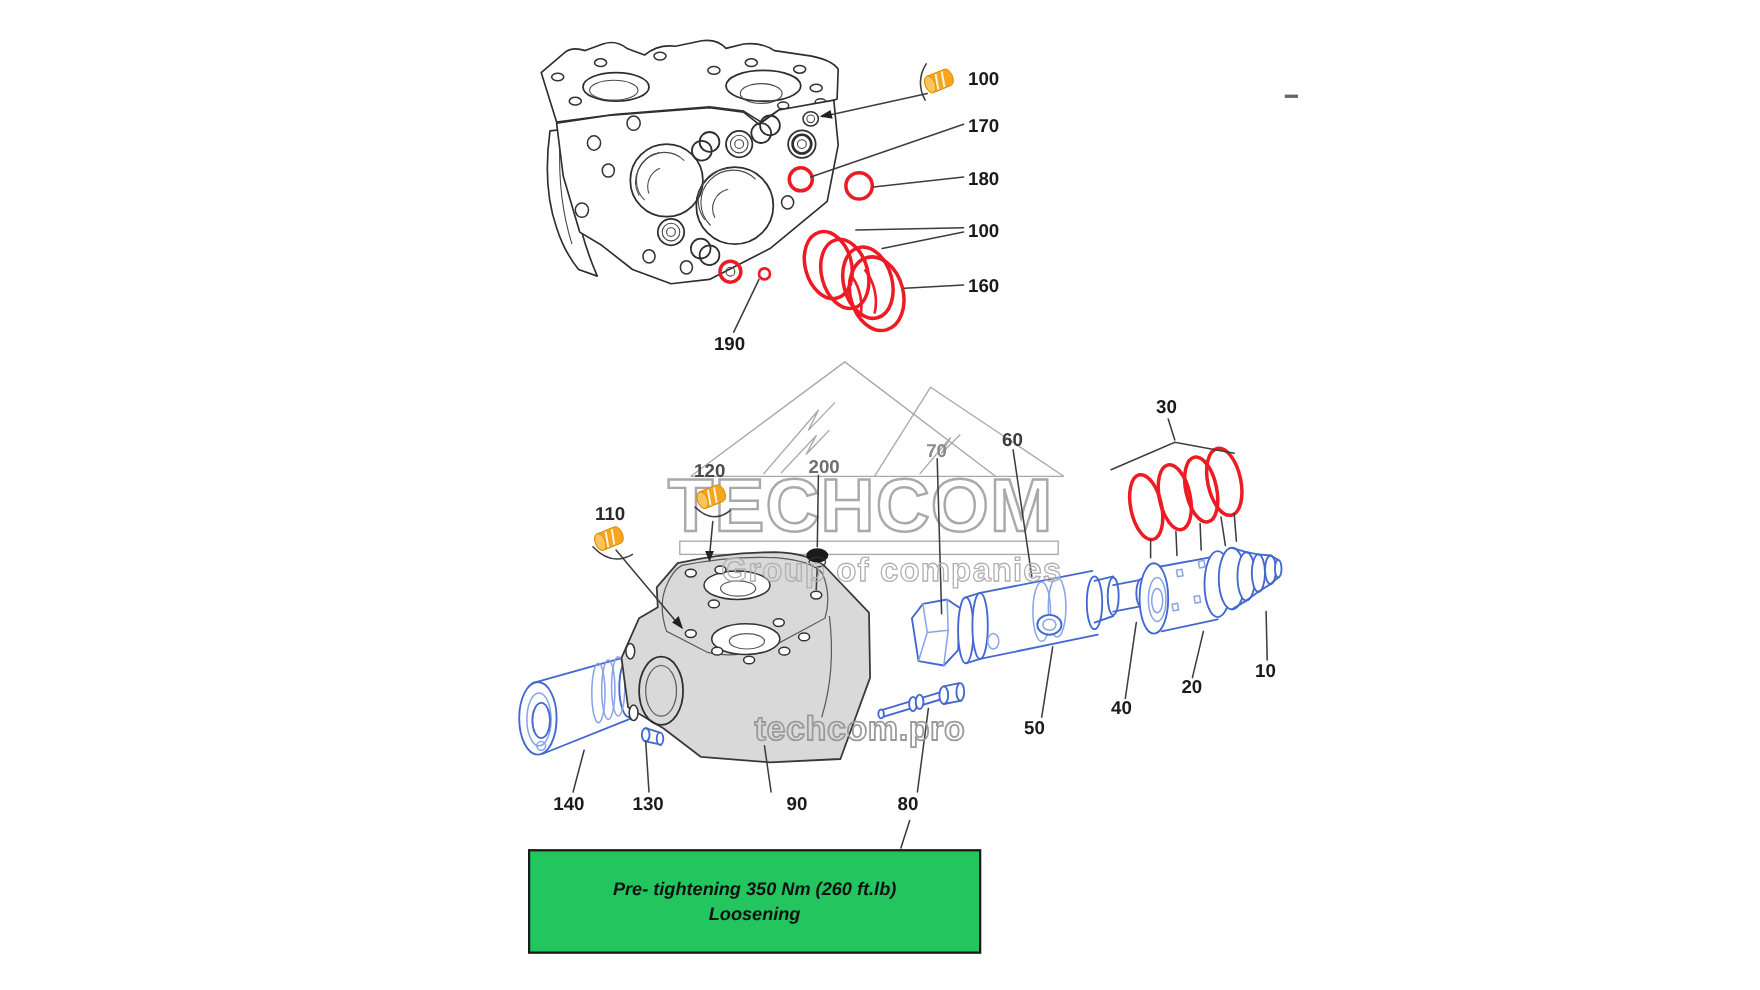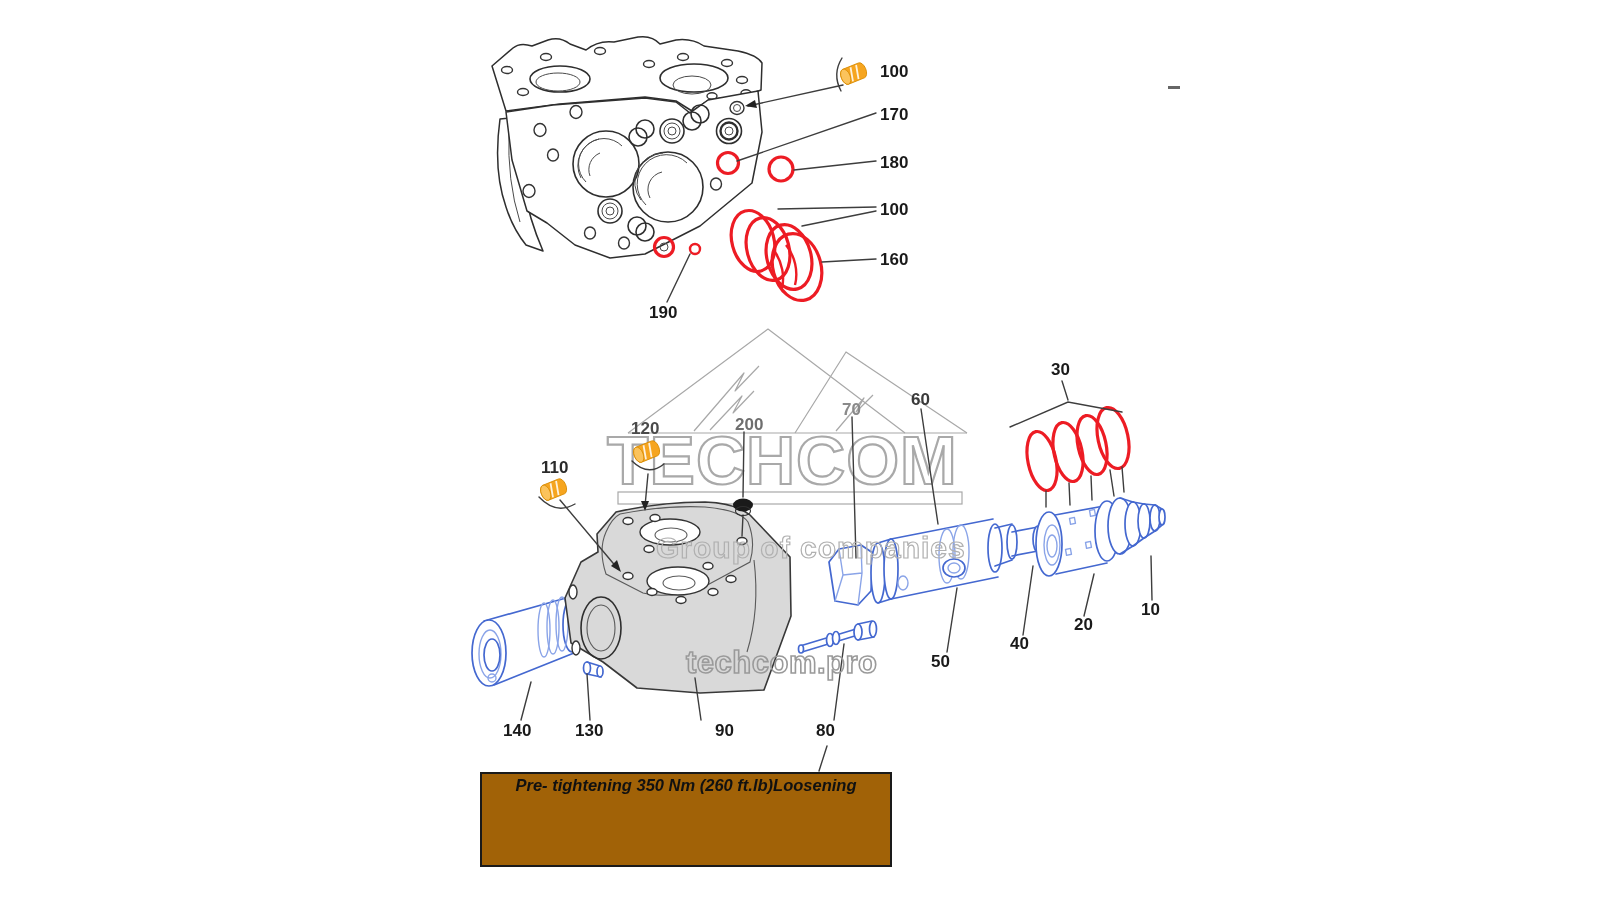--- a/index.html
+++ b/index.html
@@ -22,30 +22,30 @@
   .arrow{fill:#222;stroke:none;}
   .wm{stroke:#a8a8a8;stroke-width:1.2;fill:none;stroke-linejoin:round;}
   .wmbar{fill:#fff;stroke:#a8a8a8;stroke-width:1.2;}
   .plugbody{fill:#f6a51f;stroke:#d88a00;stroke-width:0.8;}
   .plugcap{fill:#fbc35c;stroke:#d88a00;stroke-width:0.8;}
   .plugstripe{stroke:#fff;stroke-width:1.8;opacity:.85;fill:none;}
   
   .wm-text{color:transparent;-webkit-text-stroke:2.2px #a9a9a9;font-weight:700;
            letter-spacing:1px;white-space:nowrap;user-select:none;}
   .wm-text-mid{color:transparent;-webkit-text-stroke:1.2px #b0b0b0;font-weight:700;
-           letter-spacing:1px;white-space:nowrap;user-select:none;margin-top:29px;}
+           letter-spacing:1px;white-space:nowrap;user-select:none;}
   .wm-text-small{color:transparent;-webkit-text-stroke:1.6px #9a9a9a;font-weight:700;
            letter-spacing:.5px;white-space:nowrap;user-select:none;}
   
   .part-label{position:absolute;font-weight:700;font-size:17px;color:#1a1a1a;
               white-space:nowrap;line-height:17px;}
   
-  #note-box{left:480px;top:772px;width:412px;height:95px;background:#a16207;
+  #note-box{left:480px;top:772px;width:412px;height:95px;background:#22c55e;
             border:2px solid #1a1a1a;box-sizing:border-box;
-            display:flex;flex-direction:row;justify-content:center;}
+            display:flex;flex-direction:column;justify-content:center;}
   #note-box div{font-style:italic;font-weight:600;font-size:16.5px;line-height:22px;
                 color:#111;text-align:center;}
 </style>
 </head>
 <body>
 
 <div id="stage">
 
   <svg width="1600" height="900" style="left:0;top:0">
     <path class="wm" d="M 628,433 L 768,329 L 905,433"></path>

